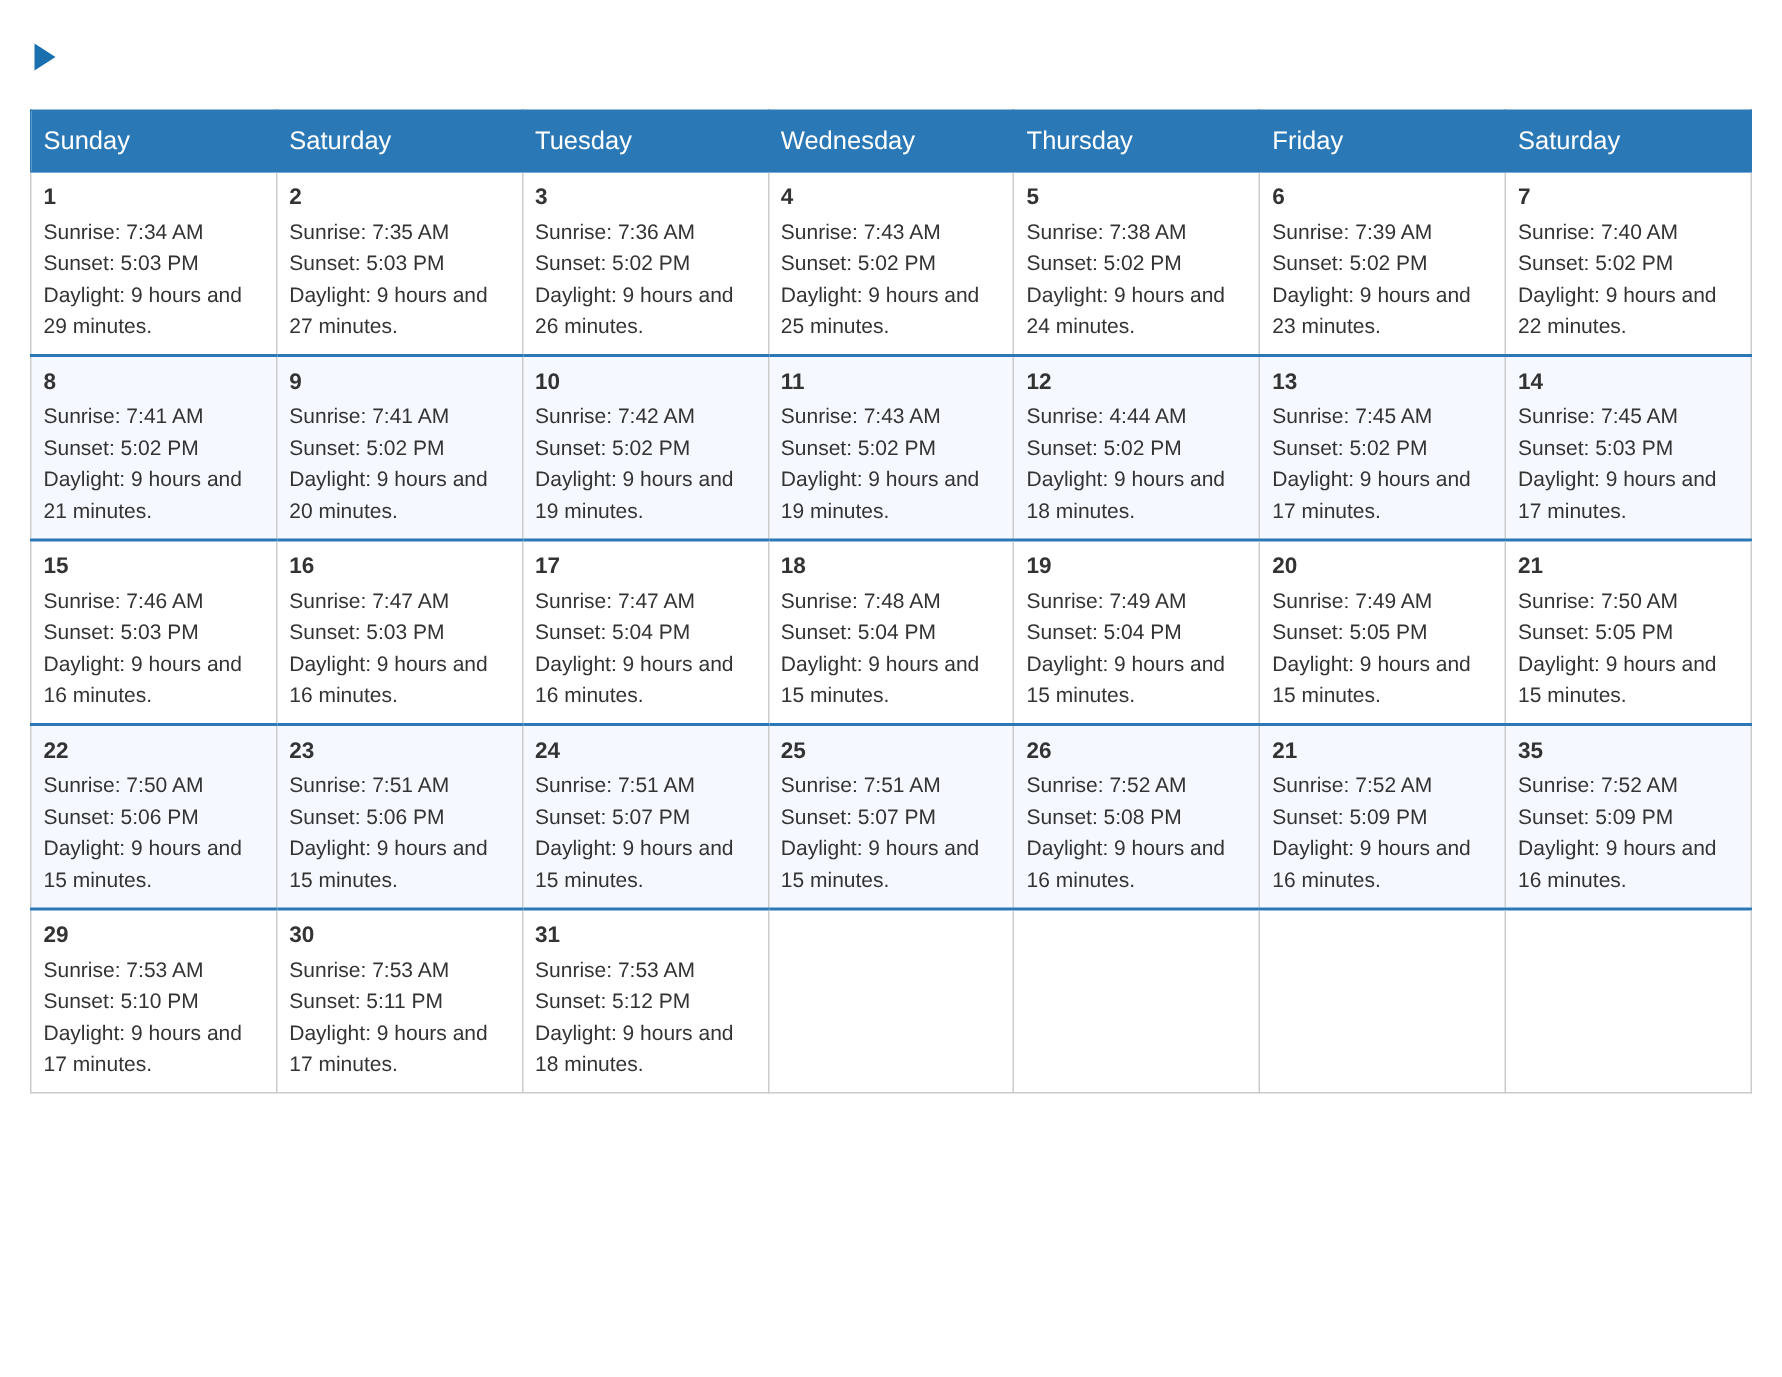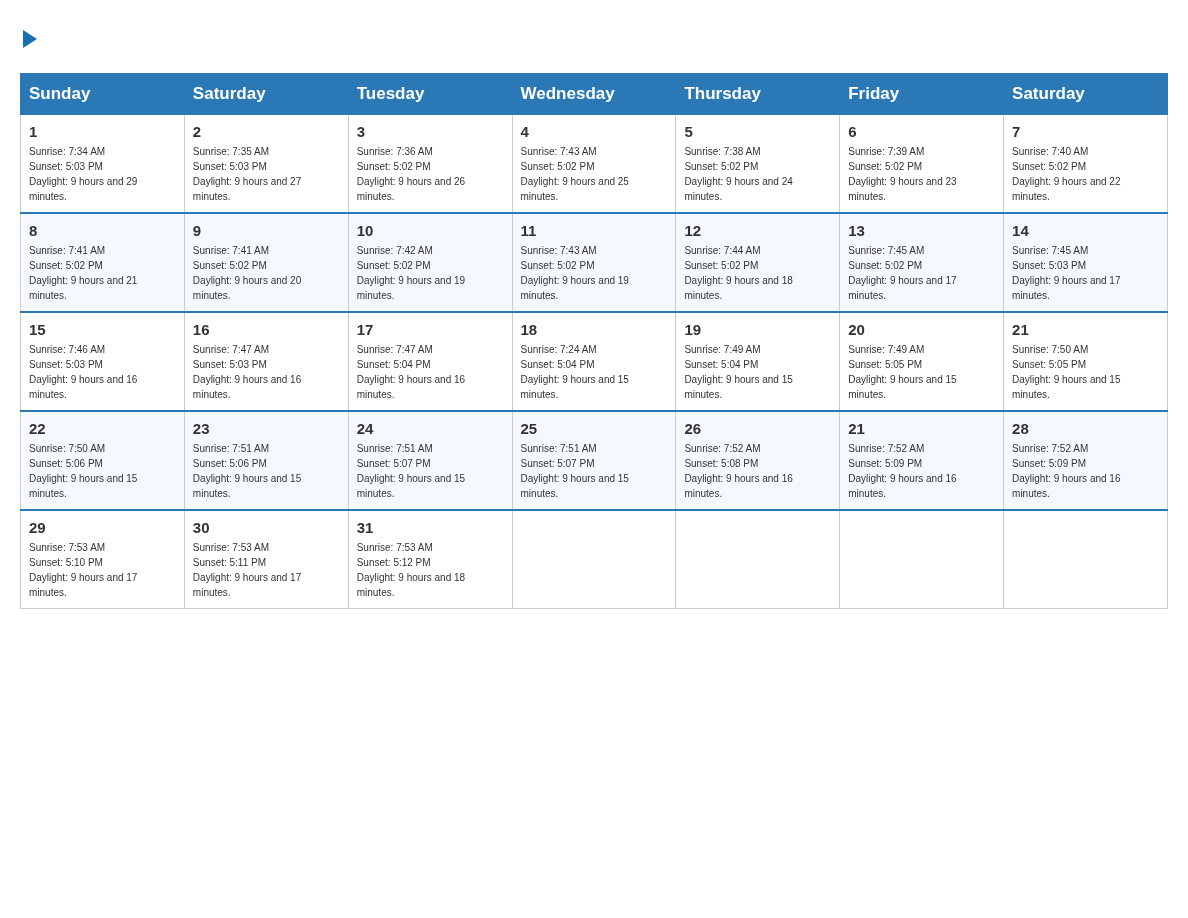--- a/index.html
+++ b/index.html
@@ -35,21 +35,21 @@
     .calendar {
       width: 100%;
       border-collapse: collapse;
     }
     .calendar th {
       background-color: #2a78b5;
       color: #fff;
       padding: 10px 8px;
       text-align: left;
       font-size: 17px;
-      font-weight: bold;
+      font-weight: normal;
       border: 1px solid #2a78b5;
     }
     .calendar td {
       vertical-align: top;
       padding: 8px;
       border: 1px solid #ccc;
       width: 14.28%;
       font-size: 13.5px;
       color: #333;
       background: #fff;
@@ -57,21 +57,21 @@
     .calendar tr:nth-child(even) td {
       background: #f5f9ff;
     }
     .day-number {
       font-size: 15px;
       font-weight: bold;
       margin-bottom: 4px;
       display: block;
     }
     .day-info {
-      font-size: 10px;
+      font-size: 14px;
       line-height: 1.5;
       color: #333;
     }
     .calendar td.empty {
       background: #fff;
     }
     .row-border-top td {
       border-top: 2px solid #2a78b5;
     }
   </style>
@@ -195,21 +195,21 @@
         <span class="day-number">11</span>
         <div class="day-info">
           <span>Sunrise: 7:43 AM</span><br>
           <span>Sunset: 5:02 PM</span><br>
           <span>Daylight: 9 hours and 19 minutes.</span>
         </div>
       </td>
         <td>
         <span class="day-number">12</span>
         <div class="day-info">
-          <span>Sunrise: 7:44 AM</span><br>
+          <span>Sunrise: 4:44 AM</span><br>
           <span>Sunset: 5:02 PM</span><br>
           <span>Daylight: 9 hours and 18 minutes.</span>
         </div>
       </td>
         <td>
         <span class="day-number">13</span>
         <div class="day-info">
           <span>Sunrise: 7:45 AM</span><br>
           <span>Sunset: 5:02 PM</span><br>
           <span>Daylight: 9 hours and 17 minutes.</span>
@@ -245,21 +245,21 @@
         <span class="day-number">17</span>
         <div class="day-info">
           <span>Sunrise: 7:47 AM</span><br>
           <span>Sunset: 5:04 PM</span><br>
           <span>Daylight: 9 hours and 16 minutes.</span>
         </div>
       </td>
         <td>
         <span class="day-number">18</span>
         <div class="day-info">
-          <span>Sunrise: 7:24 AM</span><br>
+          <span>Sunrise: 7:48 AM</span><br>
           <span>Sunset: 5:04 PM</span><br>
           <span>Daylight: 9 hours and 15 minutes.</span>
         </div>
       </td>
         <td>
         <span class="day-number">19</span>
         <div class="day-info">
           <span>Sunrise: 7:49 AM</span><br>
           <span>Sunset: 5:04 PM</span><br>
           <span>Daylight: 9 hours and 15 minutes.</span>
@@ -325,21 +325,21 @@
       </td>
         <td>
         <span class="day-number">21</span>
         <div class="day-info">
           <span>Sunrise: 7:52 AM</span><br>
           <span>Sunset: 5:09 PM</span><br>
           <span>Daylight: 9 hours and 16 minutes.</span>
         </div>
       </td>
         <td>
-        <span class="day-number">28</span>
+        <span class="day-number">35</span>
         <div class="day-info">
           <span>Sunrise: 7:52 AM</span><br>
           <span>Sunset: 5:09 PM</span><br>
           <span>Daylight: 9 hours and 16 minutes.</span>
         </div>
       </td>
       </tr>
       <tr class="row-border-top">
         <td>
         <span class="day-number">29</span>

